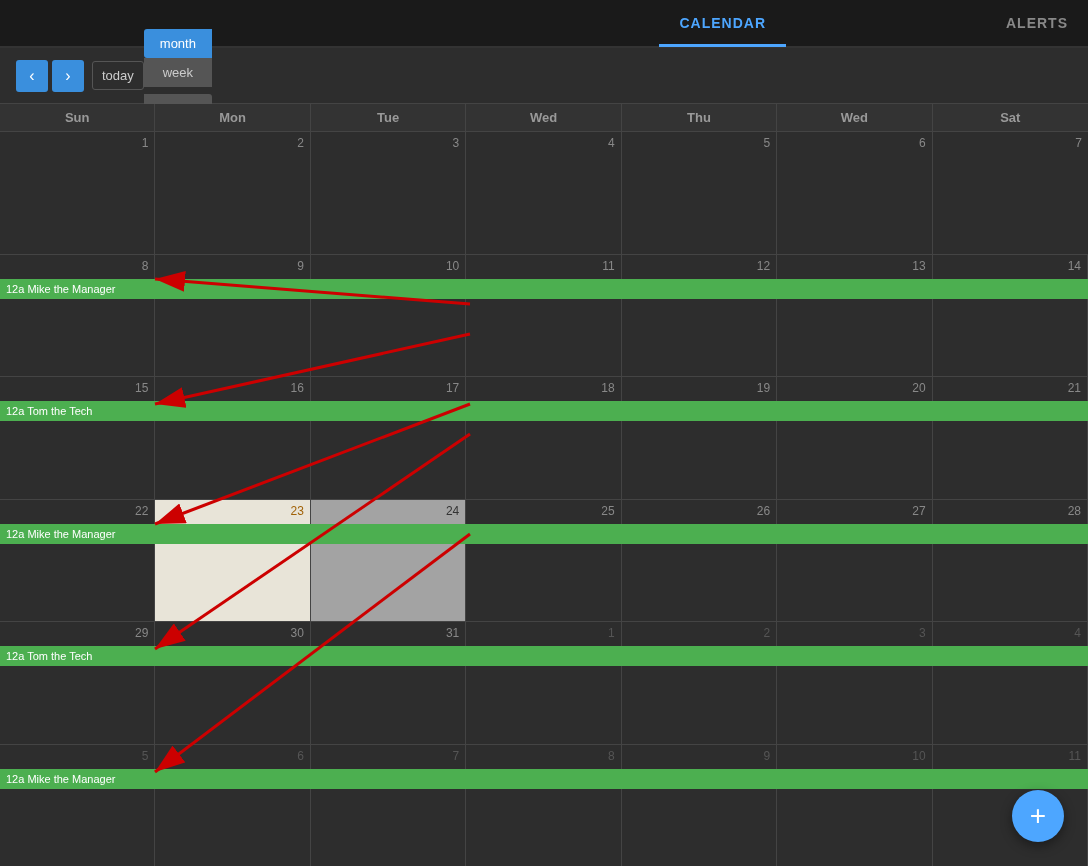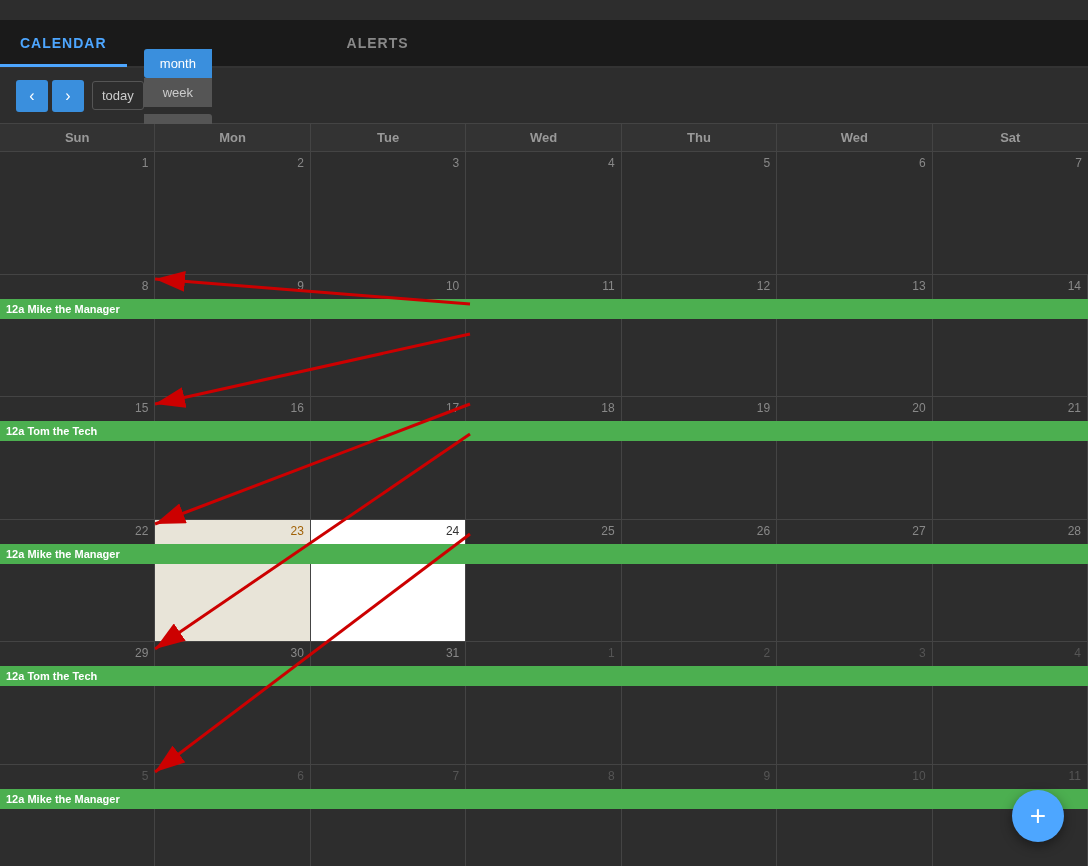--- a/index.html
+++ b/index.html
@@ -11,23 +11,22 @@
       overflow: hidden;
     }
 
     
     .top-nav {
       display: flex;
       background: #1a1a1a;
       border-bottom: 2px solid #333;
       height: 48px;
       align-items: center;
-      justify-content: flex-start;
+      justify-content: flex-end;
       gap: 200px;
-      margin-top: 20px;
     }
     .top-nav-tab {
       color: #888;
       font-size: 14px;
       letter-spacing: 1px;
       font-weight: bold;
       cursor: pointer;
       padding: 14px 20px;
       position: relative;
       text-transform: uppercase;
@@ -161,21 +160,21 @@
       position: absolute;
       left: 0;
       right: 0;
       height: 20px;
       background: #4caf50;
       display: flex;
       align-items: center;
       padding: 0 6px;
       font-size: 11px;
       color: white;
-      font-weight: bold;
+      font-weight: normal;
       z-index: 2;
       cursor: pointer;
       white-space: nowrap;
       overflow: hidden;
     }
 
     
     .arrows-overlay {
       position: absolute;
       top: 0;
@@ -312,21 +311,21 @@
       <div class="week-event" style="top:24px; left:0; right:0;">12a Tom the Tech</div>
     </div>
 
     <div class="week-row" style="position:relative;">
       <div class="day-cell">
           <div class="day-num">22</div>
         </div>
       <div class="day-cell today" style="background:#e8e4d8;">
           <div class="day-num" style="color:#a16207;">23</div>
         </div>
-      <div class="day-cell today" style="background:#ffffff;">
+      <div class="day-cell today" style="background:#a3a3a3;">
           <div class="day-num" style="color:#333;">24</div>
         </div>
       <div class="day-cell">
           <div class="day-num">25</div>
         </div>
       <div class="day-cell">
           <div class="day-num">26</div>
         </div>
       <div class="day-cell">
           <div class="day-num">27</div>

